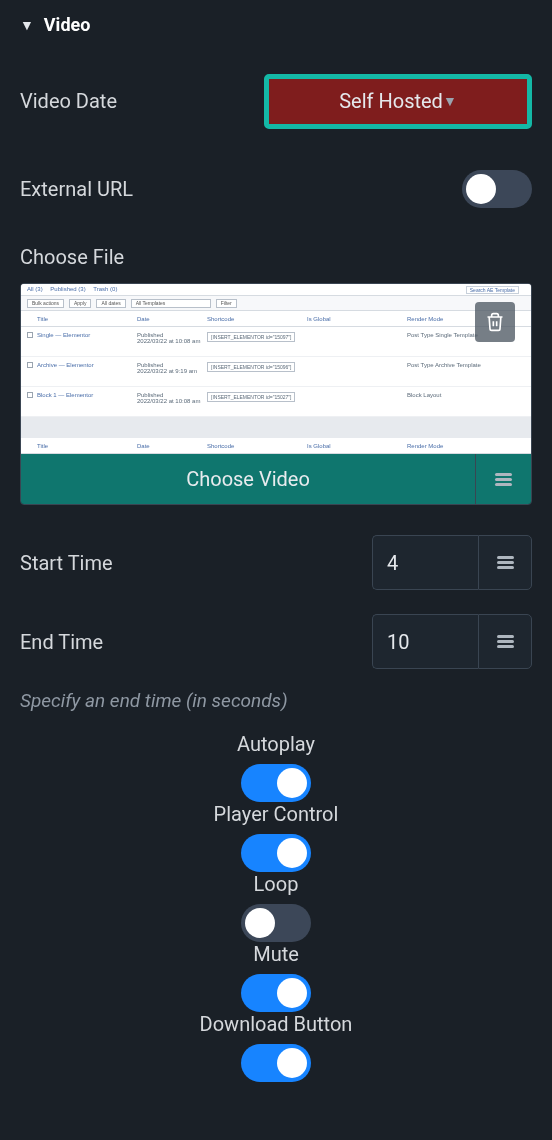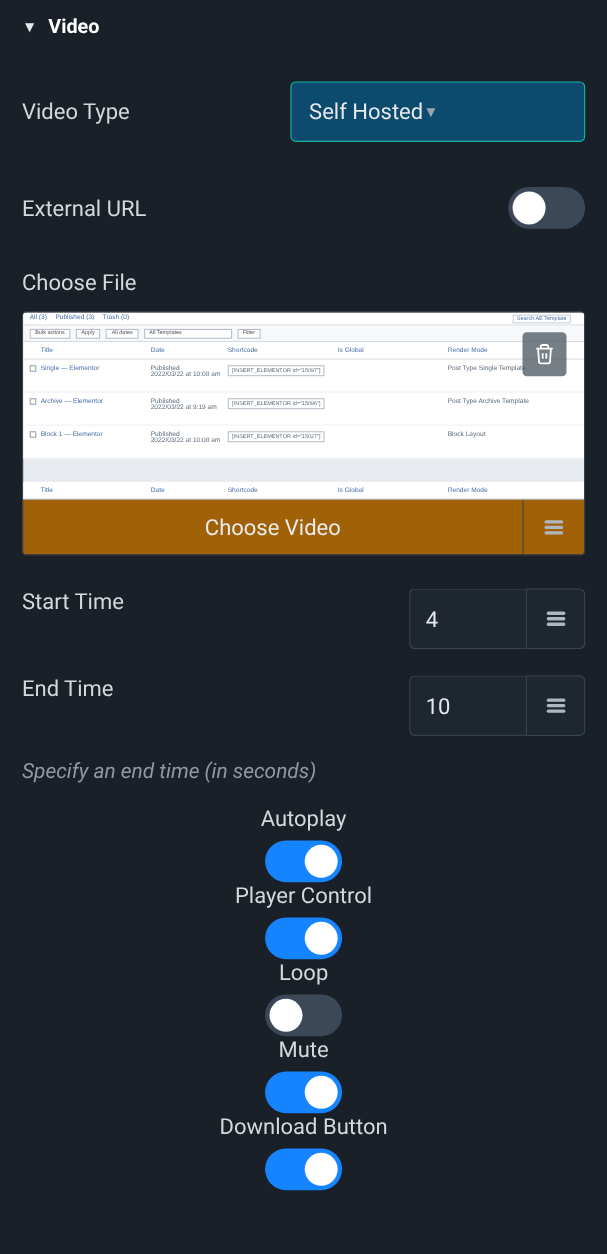--- a/index.html
+++ b/index.html
@@ -43,27 +43,27 @@
   color: #8f98a3;
   font-style: italic;
   font-size: 19px;
   margin-top: 20px;
   margin-bottom: 8px;
 }
 .select {
   flex: 1;
   max-width: 268px;
   height: 55px;
-  background: #0c4a6e;
-  border: 1px solid #14b8a6;
+  background: #7f1d1d;
+  border: 5px solid #14b8a6;
   border-radius: 5px;
   display: flex;
   align-items: center;
   padding: 0 16px;
-  justify-content: flex-start;
+  justify-content: center;
   color: #e5e8ec;
   font-size: 20px;
 }
 .select .chev { font-size: 14px; color: #9aa4af; }
 .toggle {
   width: 70px; height: 38px;
   background: #3c4758;
   border-radius: 20px;
   position: relative;
   flex-shrink: 0;
@@ -169,21 +169,21 @@
   width: 40px; height: 40px;
   background: rgba(80,90,100,.78);
   border-radius: 4px;
   display: flex;
   align-items: center;
   justify-content: center;
 }
 .trash-btn svg { width: 20px; height: 20px; stroke: #fff; fill: none; stroke-width: 2; }
 .file-footer {
   height: 50px;
-  background: #a16207;
+  background: #0f766e;
   display: flex;
   align-items: center;
 }
 .choose-video-btn {
   flex: 1;
   text-align: center;
   color: #e8ebee;
   font-size: 20px;
   border-right: 1px solid #3a4552;
   height: 100%;
@@ -195,20 +195,21 @@
   width: 55px;
   display: flex;
   align-items: center;
   justify-content: center;
   height: 100%;
 }
 .db-icon { width: 17px; height: 17px; }
 .db-icon div { height: 3px; background: #aeb6bf; margin: 2px 0; border-radius: 2px; }
 .num-row {
   display: flex;
+  align-items: center;
   justify-content: space-between;
   margin-top: 30px;
 }
 .num-group { display: flex; }
 .num-input {
   width: 106px; height: 55px;
   background: #1e262f;
   border: 1px solid #3a4552;
   border-radius: 5px 0 0 5px;
   border-right: none;
@@ -240,21 +241,21 @@
 <body>
 
 <div class="section-header">
   <span class="caret">▼</span>
   <span class="section-title">Video</span>
 </div>
 
 <div class="panel">
 
   <div class="row" style="margin-top:28px">
-    <span class="label">Video Type</span>
+    <span class="label">Video Date</span>
     <div class="select">
       <span>Self Hosted</span>
       <span class="chev">▼</span>
     </div>
   </div>
 
   <div class="row" style="margin-top:32px">
     <span class="label">External URL</span>
     <div class="toggle">
         <div class="knob"></div>

